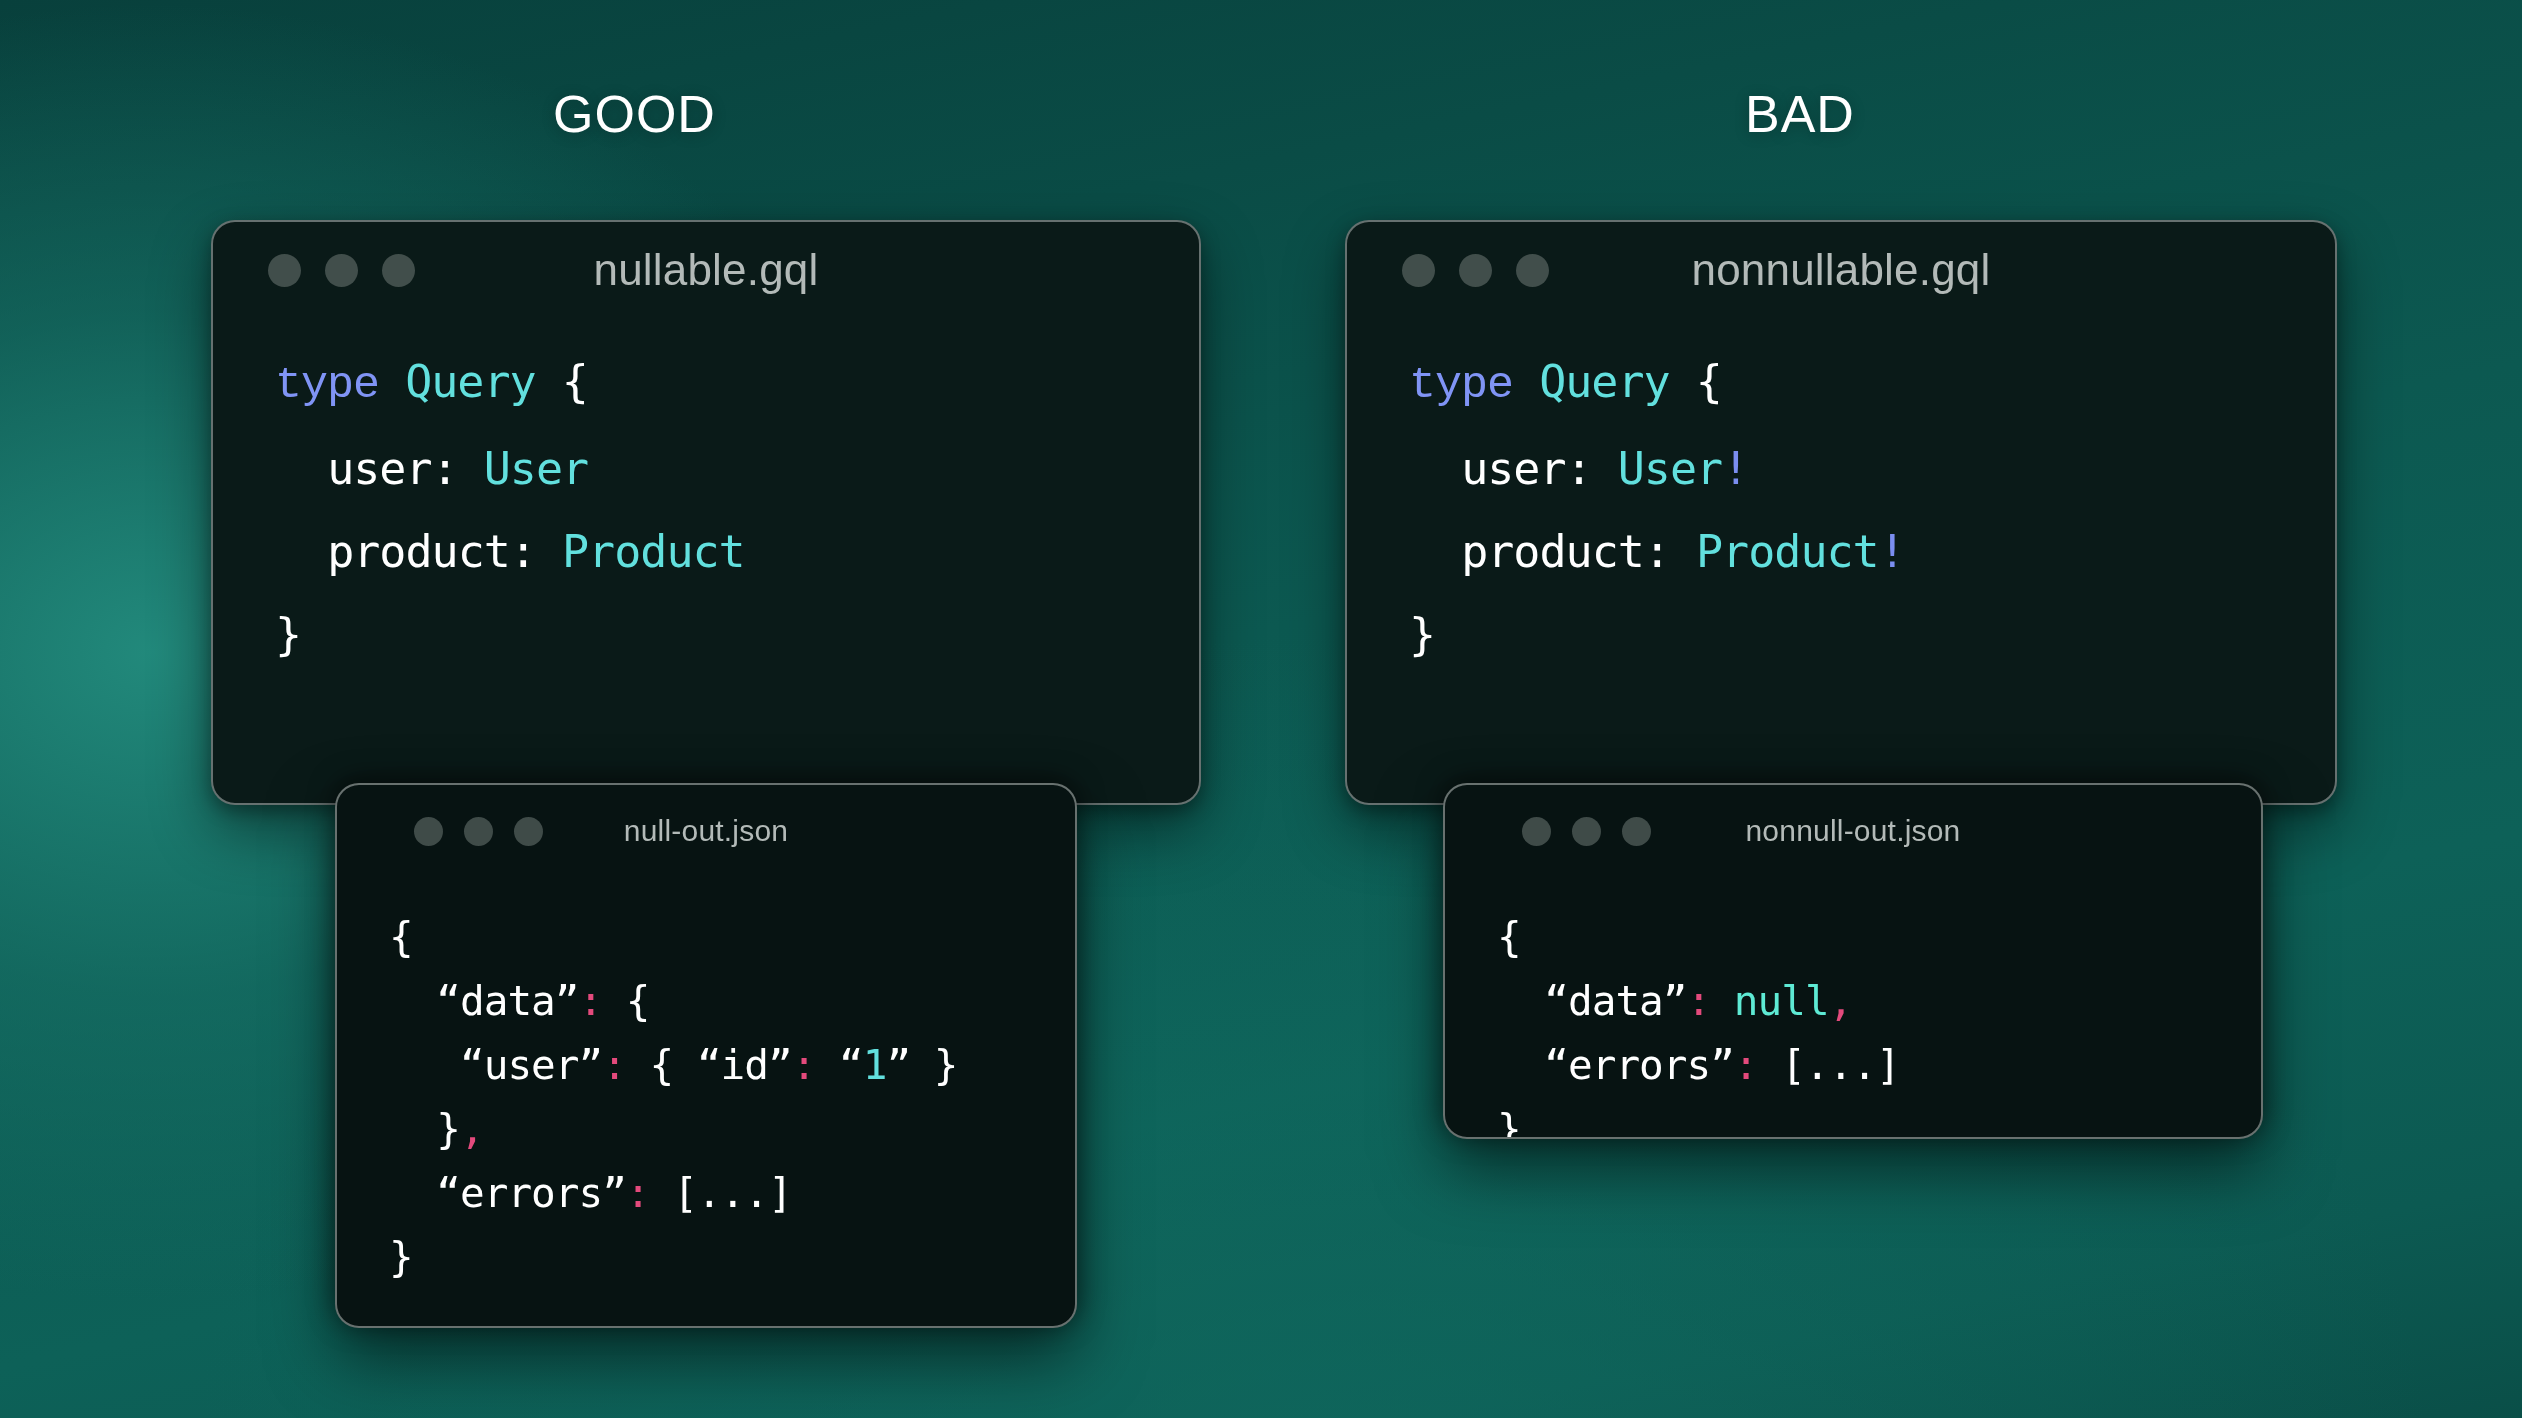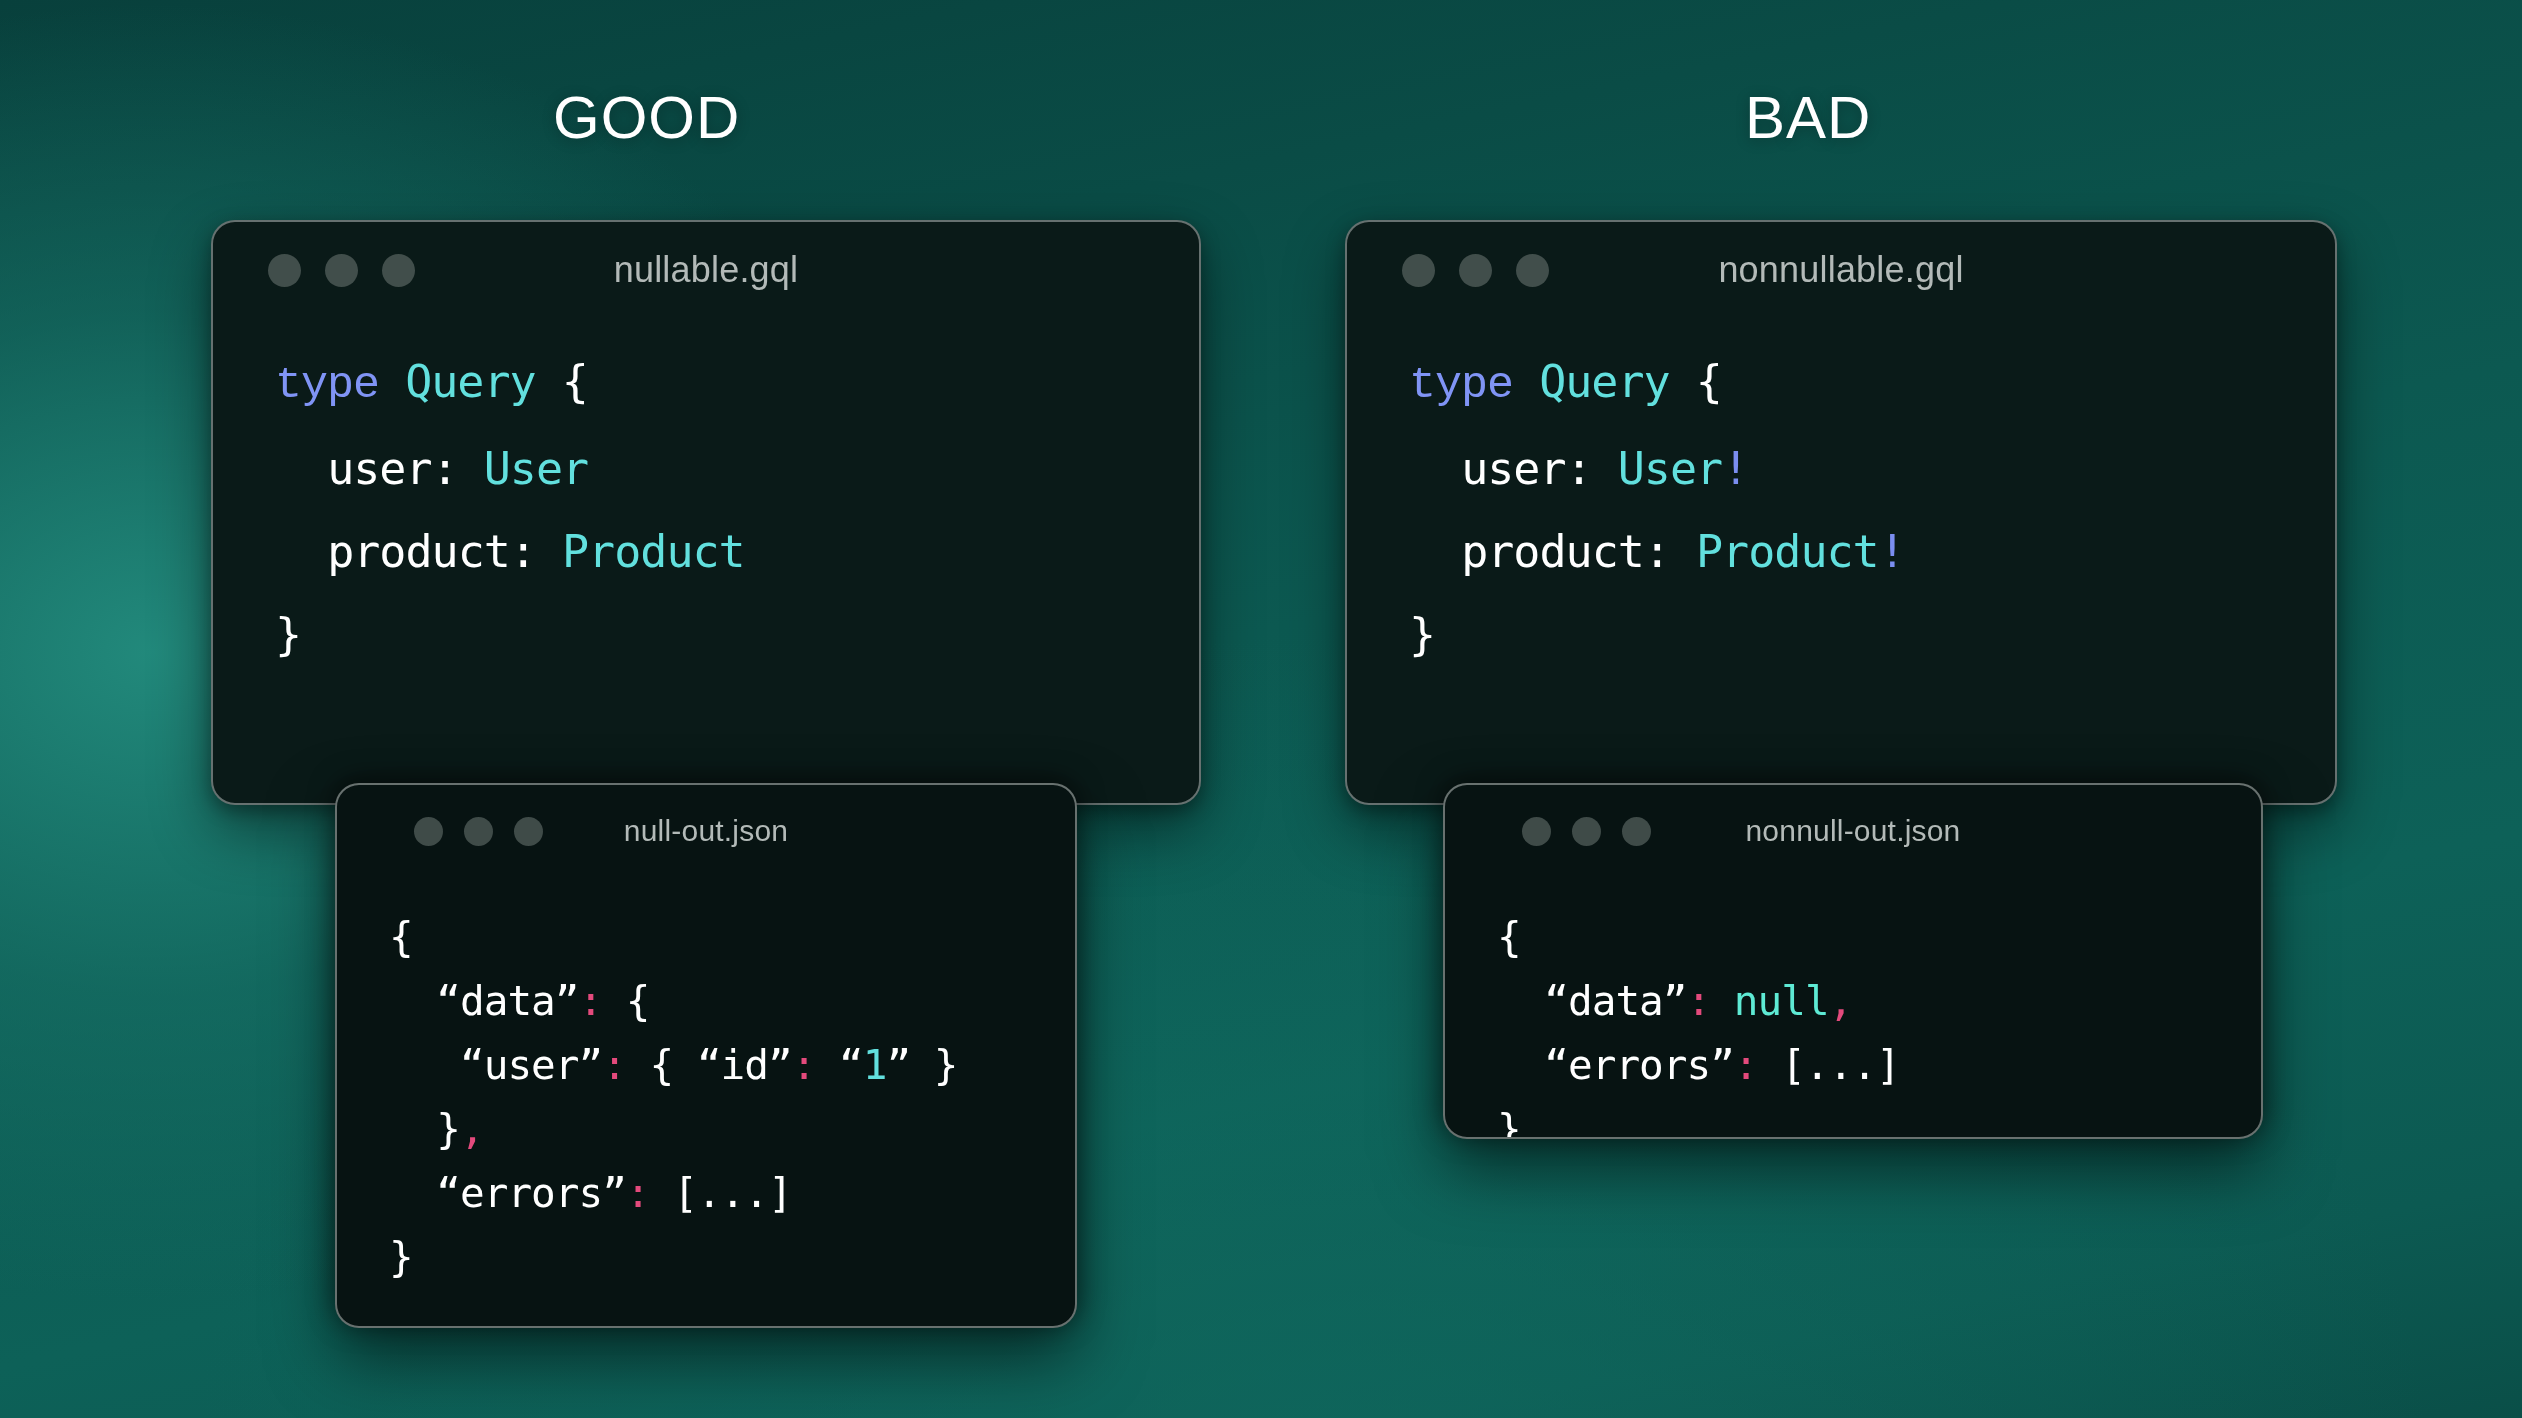--- a/index.html
+++ b/index.html
@@ -42,21 +42,21 @@
   #stage {
     position: absolute;
     inset: 0;
     z-index: 1;
   }
 
   
   .col-heading {
     position: absolute;
     color: #ffffff;
-    font-size: 60px;
+    font-size: 52px;
     font-weight: 300;
     letter-spacing: 1px;
     line-height: 1;
     white-space: nowrap;
     text-shadow: 0 2px 14px rgba(0,0,0,0.28);
   }
   #heading-good { left: 553px; top: 88px; }
   #heading-bad  { left: 1745px; top: 88px; }
 
   
@@ -99,21 +99,21 @@
     border-radius: 50%;
     background: #414e4b;
   }
   .win-front .dot { width: 29px; height: 29px; background: #3f4b48; }
 
   .win-title {
     position: absolute;
     left: 0; right: 0;
     text-align: center;
     font-family: "Liberation Sans", sans-serif;
-    font-size: 36px;
+    font-size: 44px;
     font-weight: 400;
     color: #b3bab8;
     letter-spacing: 0.2px;
     pointer-events: none;
   }
   .win-front .win-title { font-size: 30px; }
 
   
   .code {
     font-family: "DejaVu Sans Mono", "Liberation Mono", monospace;

